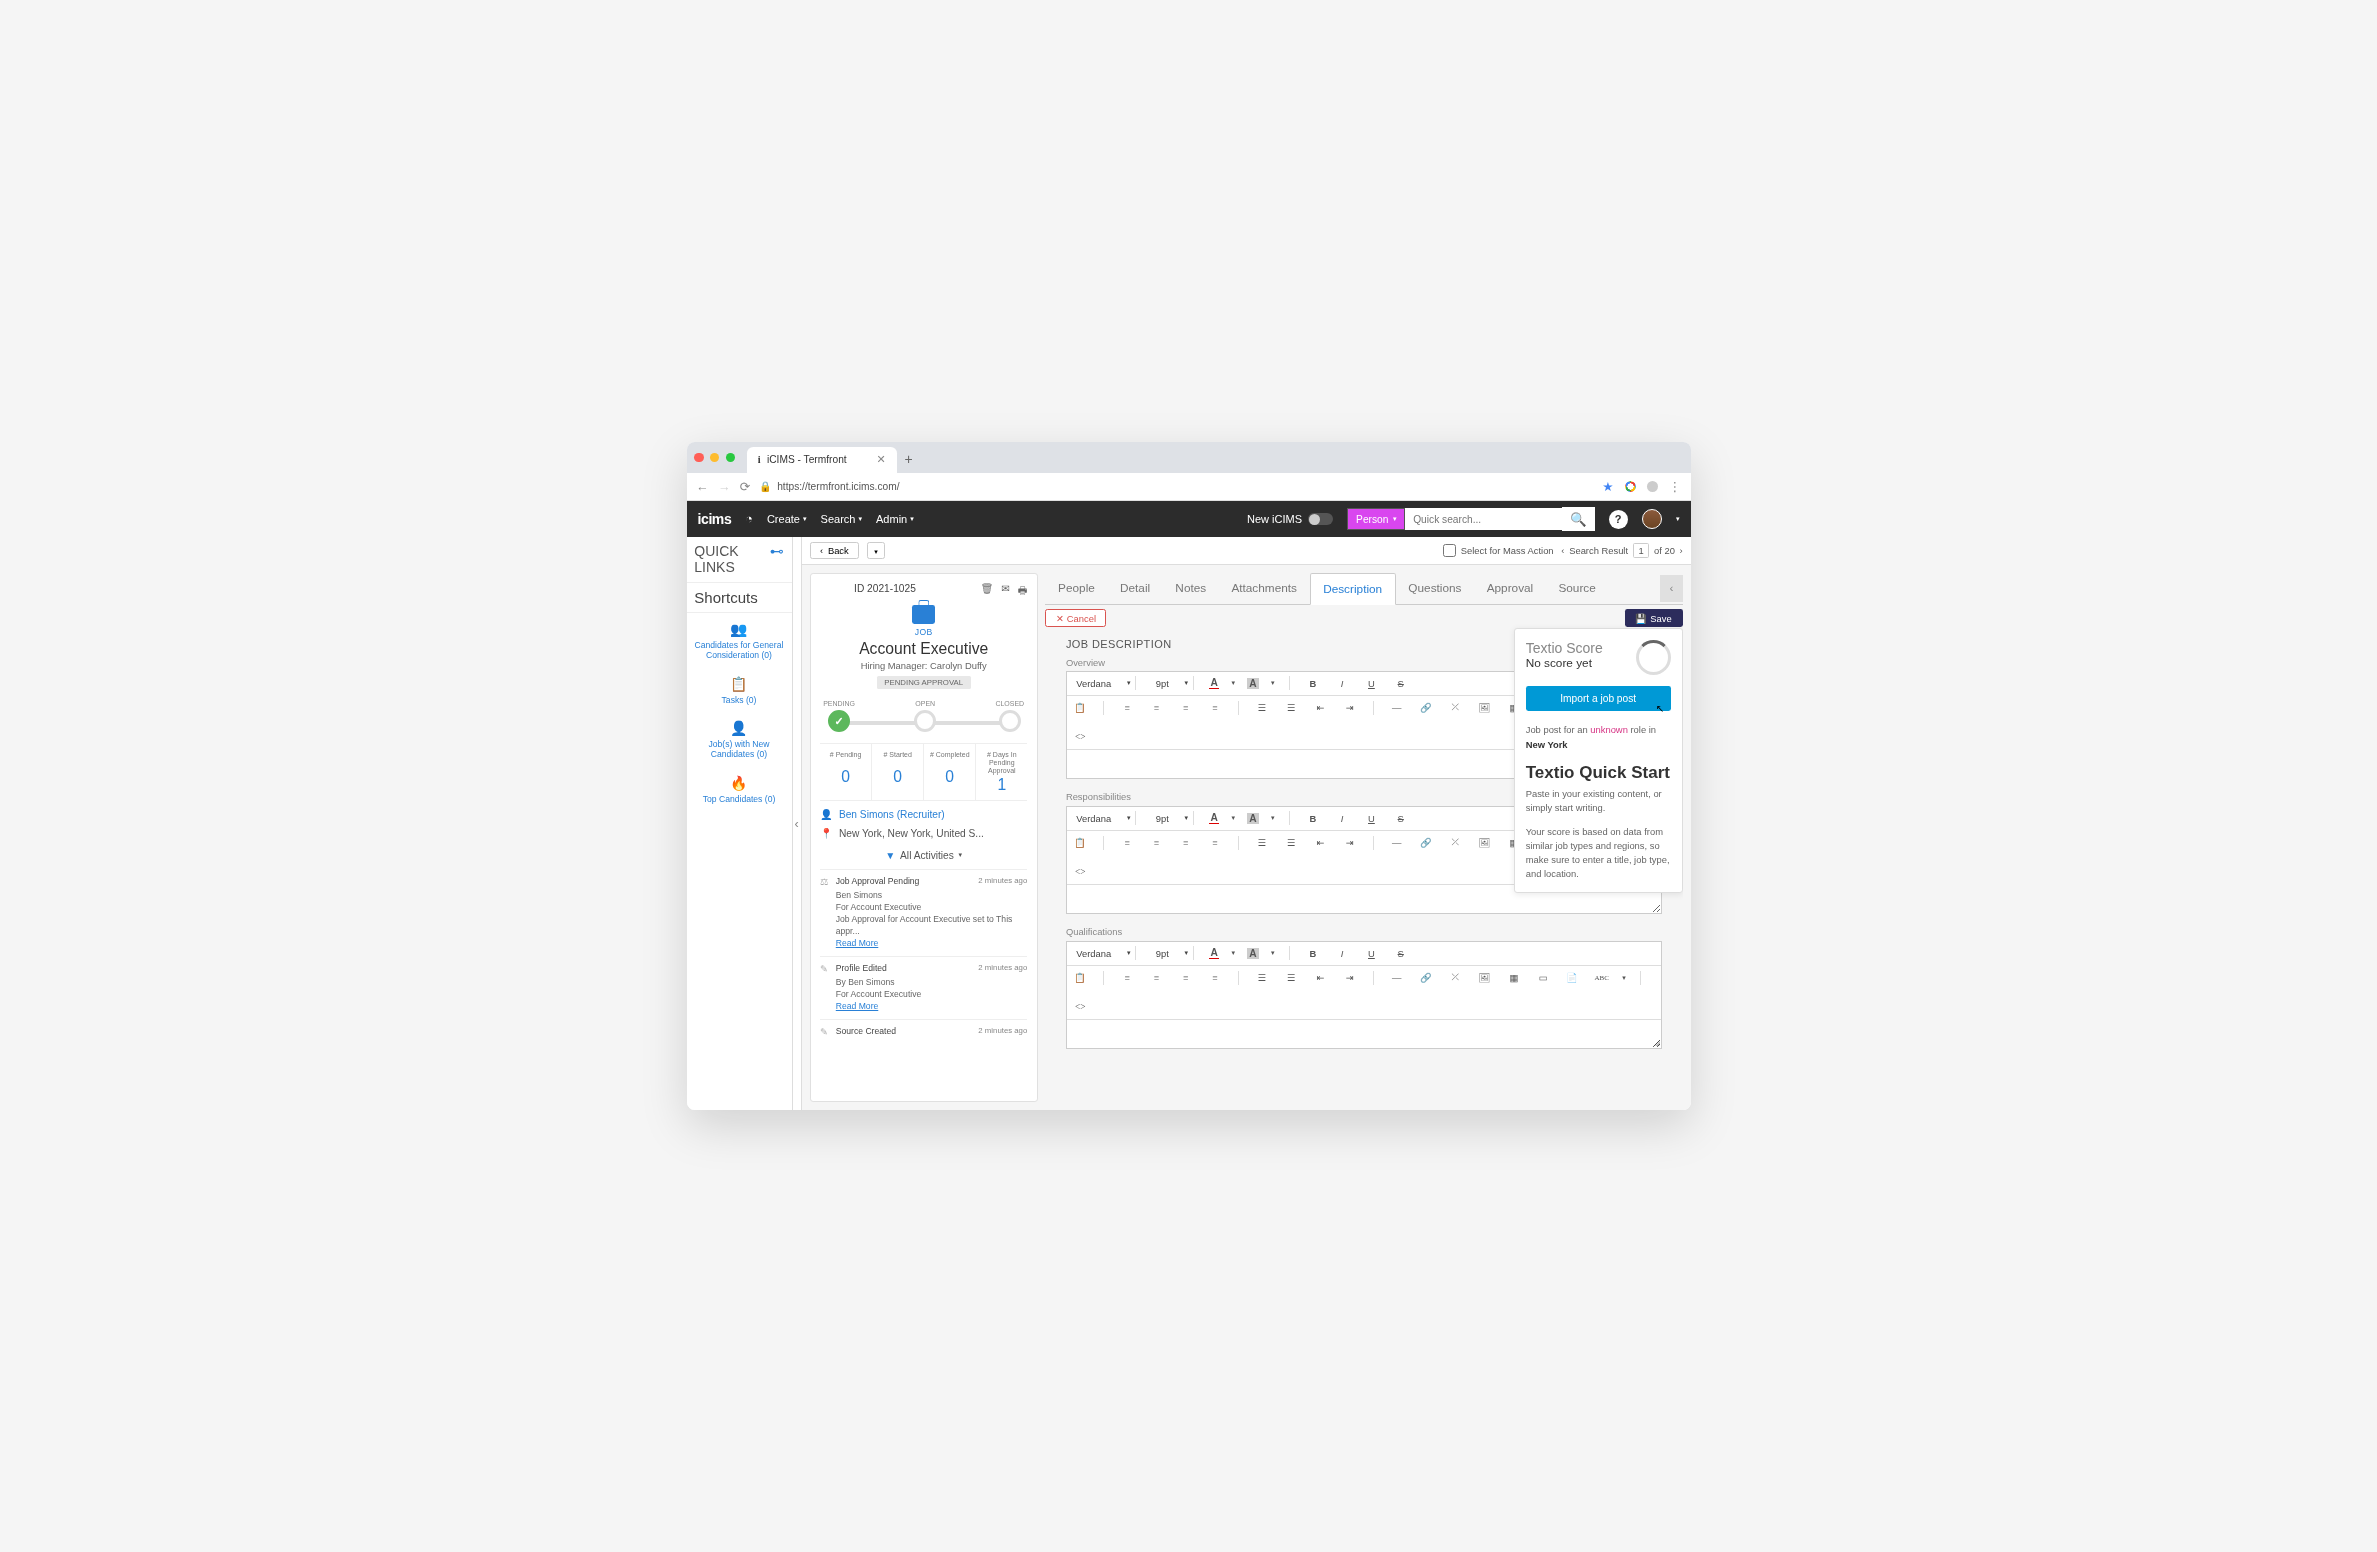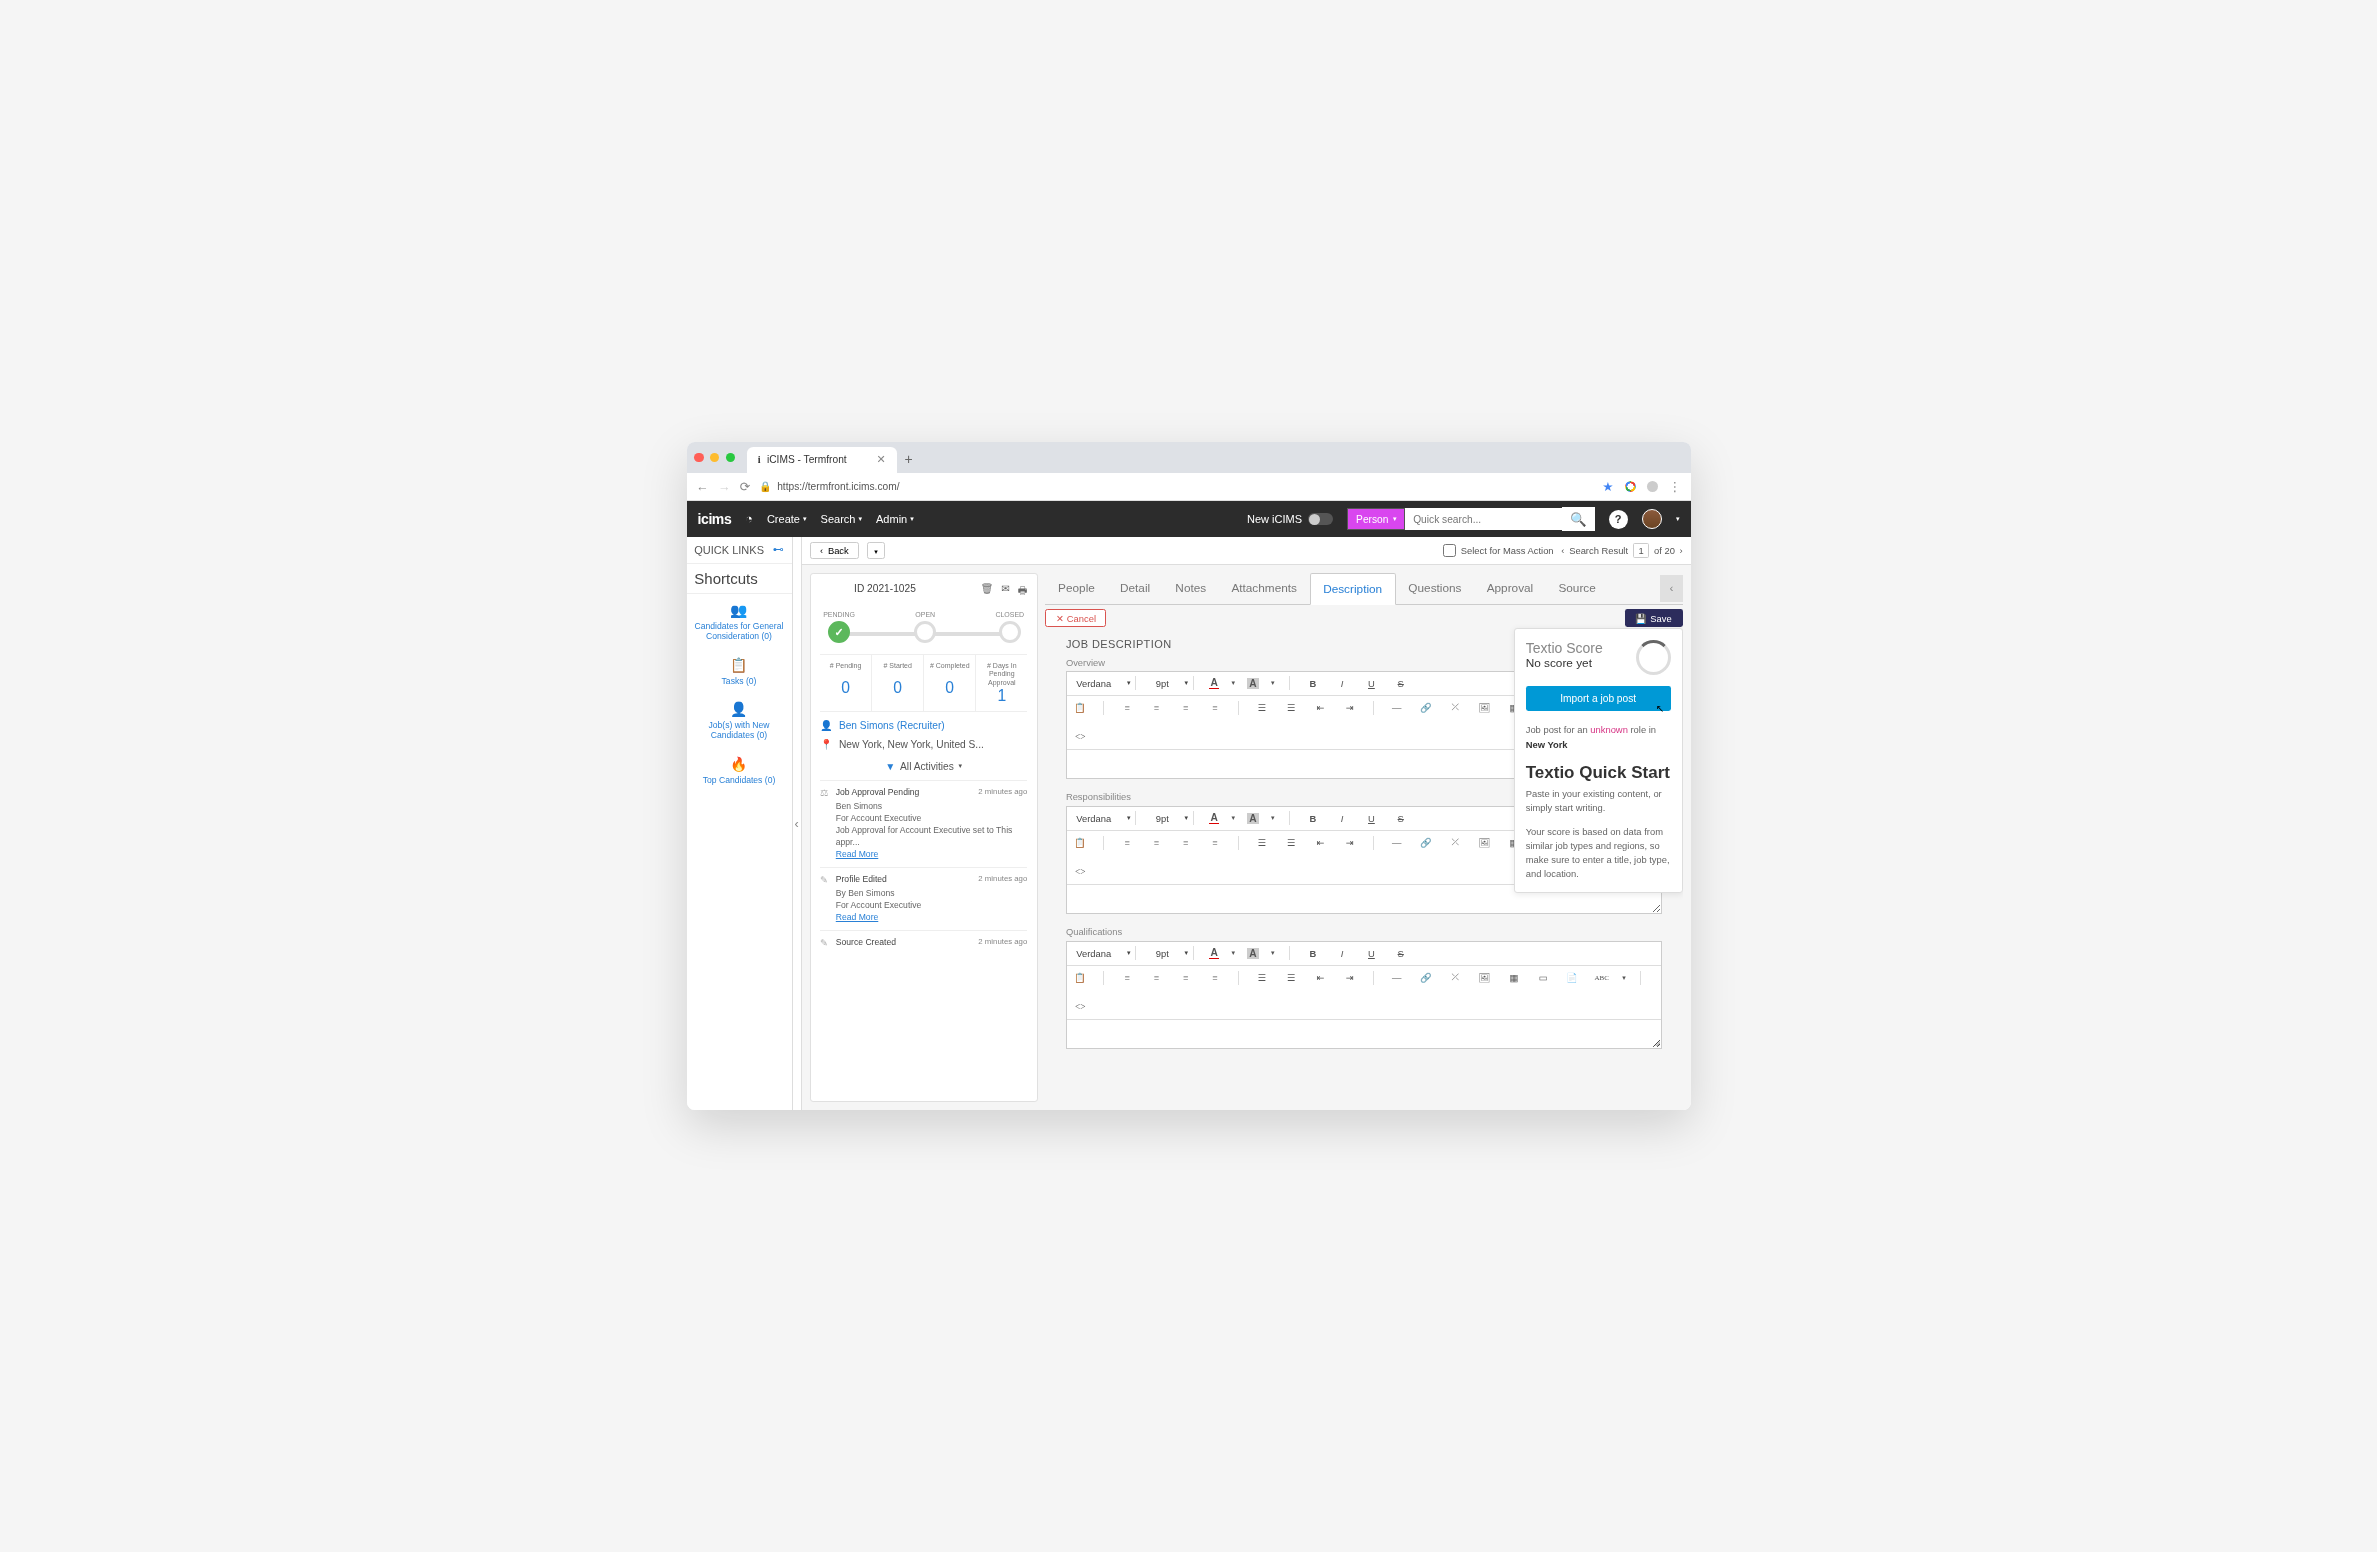--- a/index.html
+++ b/index.html
@@ -36,21 +36,21 @@
 .quick-search { background: #fff; border: none; padding: 5.5px 7.8px; font-size: 10.2px; width: 157px; color: #333; }
 .search-btn { background: #fff; border: none; padding: 4.7px 7.8px; color: #555; }
 .help-icon { width: 19px; height: 19px; background: #fff; color: #2c2c2c; border-radius: 50%; display: flex; align-items: center; justify-content: center; font-weight: bold; font-size: 11px; }
 .avatar { width: 20.4px; height: 20.4px; border-radius: 50%; background: linear-gradient(#8b5a3c,#6b4423); border: 1.6px solid #fff; }
 
 
 .app-body { display: flex; background: #f5f5f5; height: 573px; }
 
 
 .sidebar { width: 106px; background: #fff; border-right: 0.8px solid #ddd; font-size: 8.6px; }
-.quick-links-hdr { padding: 6.3px 7.8px; font-size: 11px; color: #555; display: flex; justify-content: space-between; align-items: flex-end; border-bottom: 0.8px solid #eee; font-weight: 500; }
+.quick-links-hdr { padding: 6.3px 7.8px; font-size: 14px; color: #555; display: flex; justify-content: space-between; align-items: flex-start; border-bottom: 0.8px solid #eee; font-weight: 500; }
 .pin-icon { color: #2980d6; }
 .shortcuts-hdr { padding: 6.3px 7.8px; font-size: 15px; color: #444; border-bottom: 0.8px solid #eee; }
 .quick-link-item { text-align: center; padding: 7.8px 4.7px; color: #2980d6; font-size: 8.6px; cursor: pointer; }
 .ql-icon { font-size: 14px; display: block; margin-bottom: 3.1px; }
 
 
 .collapse-handle { width: 9.4px; display: flex; align-items: center; justify-content: center; color: #888; background: #fff; border-right: 0.8px solid #ddd; cursor: pointer; }
 
 
 .main { flex: 1; display: flex; flex-direction: column; overflow: hidden; }
@@ -255,20 +255,27 @@
 
         <div class="job-panel">
           <div class="job-hdr">
             <span class="job-id">ID 2021-1025</span>
             <div class="job-icons">
               <span>🗑</span>
               <span>✉</span>
               <span>🖶</span>
             </div>
           </div>
+          <div class="job-main">
+            <div class="briefcase"></div>
+            <div class="job-type">JOB</div>
+            <div class="job-title">Account Executive</div>
+            <div class="job-mgr">Hiring Manager: Carolyn Duffy</div>
+            <span class="badge">PENDING APPROVAL</span>
+          </div>
           <div class="progress">
             <div class="prog-step"><span>PENDING</span><div class="prog-circle done"></div></div>
             <div class="prog-step"><span>OPEN</span><div class="prog-circle"></div></div>
             <div class="prog-step"><span>CLOSED</span><div class="prog-circle"></div></div>
           </div>
           <div class="stats">
             <div class="stat"><span class="stat-label"># Pending</span><span class="stat-val">0</span></div>
             <div class="stat"><span class="stat-label"># Started</span><span class="stat-val">0</span></div>
             <div class="stat"><span class="stat-label"># Completed</span><span class="stat-val">0</span></div>
             <div class="stat"><span class="stat-label"># Days In Pending Approval</span><span class="stat-val">1</span></div>

